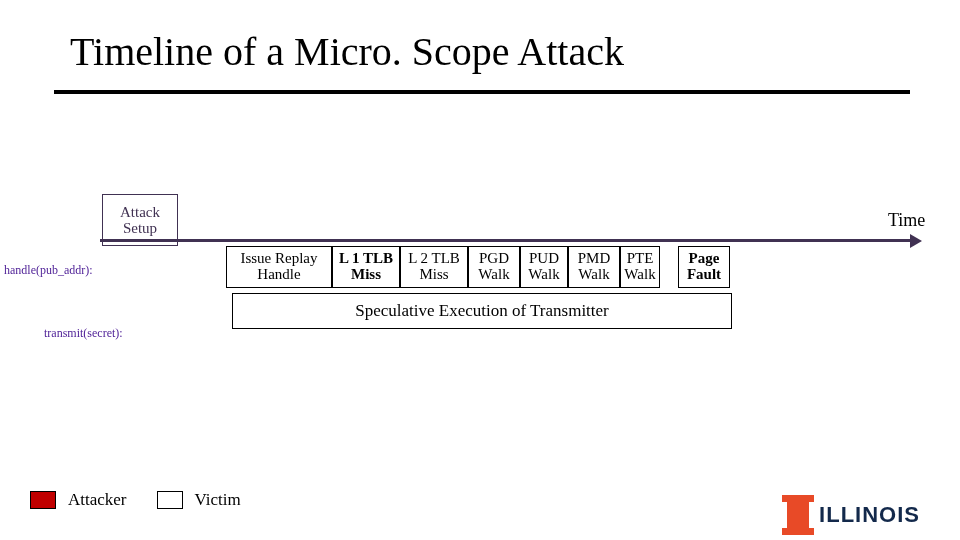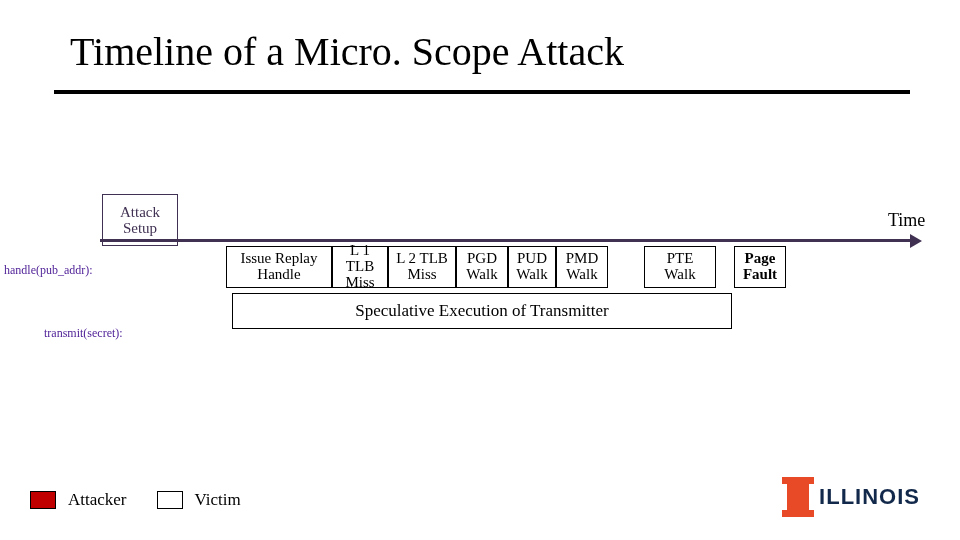--- a/index.html
+++ b/index.html
@@ -16,39 +16,39 @@
 
   .time-label { position: absolute; left: 888px; top: 210px; font-size: 18px; color: #000; }
 
   .row-label { position: absolute; font-size: 12px; color: #4c1d95; }
   .label-handle { left: 4px; top: 263px; }
   .label-transmit { left: 44px; top: 326px; text-align: right; }
 
   .row1 { position: absolute; left: 178px; top: 246px; height: 42px; display: flex; padding-left: 48px; }
   .cell { border: 1px solid #000; background: #fff; display: flex; align-items: center; justify-content: center; text-align: center; font-size: 15px; line-height: 1.05; padding: 0 6px; height: 42px; }
   .c-issue   { width: 106px; }
-  .c-l1      { width: 56px; }
+  .c-l1      { width: 68px; font-weight: bold; }
   .c-l2      { width: 68px; }
   .c-pwc     { width: 52px; }
   .c-pgd     { width: 52px; }
   .c-pud     { width: 48px; }
   .c-pmd     { width: 52px; }
-  .c-pte     { width: 72px; margin-left: 36px; }
+  .c-pte     { width: 40px; }
   .c-gap     { width: 18px; border: none; background: transparent; }
   .c-fault   { width: 52px; font-weight: bold; }
 
   .row2 { position: absolute; left: 232px; top: 293px; width: 500px; height: 36px; border: 1px solid #000; background: #fff; display: flex; align-items: center; justify-content: center; font-size: 17px; }
 
   .legend { position: absolute; left: 30px; top: 490px; display: flex; align-items: center; gap: 12px; font-size: 17px; }
   .swatch { width: 26px; height: 18px; border: 1px solid #000; }
   .sw-attacker { background: #c00000; }
   .sw-victim   { background: #fff; }
   .legend span { margin-right: 18px; }
 
-  .logo { position: absolute; right: 40px; bottom: 28px; display: flex; align-items: center; gap: 10px; margin-top: 48px; }
+  .logo { position: absolute; right: 40px; bottom: 10px; display: flex; align-items: center; gap: 10px; margin-top: 48px; }
   .logo-i { width: 22px; height: 30px; background: #e84a27; position: relative; }
   .logo-i::before, .logo-i::after { content: ""; position: absolute; left: -5px; width: 32px; height: 7px; background: #e84a27; }
   .logo-i::before { top: -5px; }
   .logo-i::after  { bottom: -5px; }
   .logo-text { font-family: Arial, Helvetica, sans-serif; font-weight: 800; font-size: 22px; letter-spacing: 1px; color: #13294b; }
 </style>
 </head>
 <body>
 
 <div class="slide">

